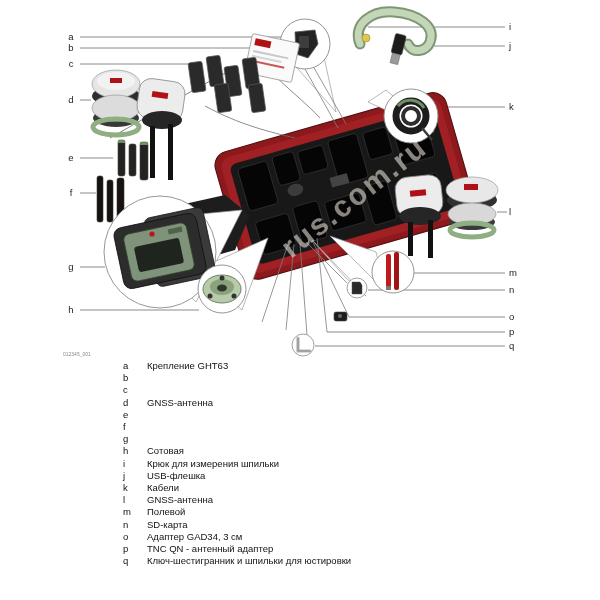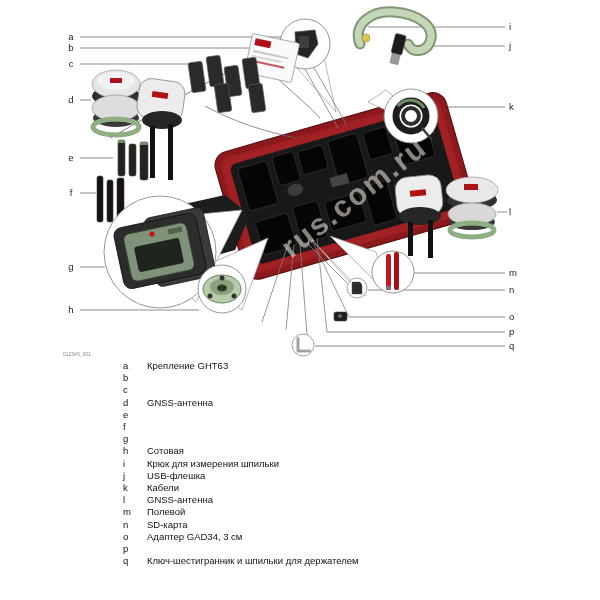--- a/index.html
+++ b/index.html
@@ -298,20 +298,21 @@
       <div class="legend-row">
       <span class="legend-letter">n</span>
       <span class="legend-text">SD-карта</span>
     </div>
       <div class="legend-row">
       <span class="legend-letter">o</span>
       <span class="legend-text">Адаптер GAD34, 3 см</span>
     </div>
       <div class="legend-row">
       <span class="legend-letter">p</span>
+      <span class="legend-text">TNC QN - антенный адаптер</span>
     </div>
       <div class="legend-row">
       <span class="legend-letter">q</span>
-      <span class="legend-text">Ключ-шестигранник и шпильки для держателем</span>
+      <span class="legend-text">Ключ-шестигранник и шпильки для юстировки</span>
     </div>
     </div>
 
 </div>
 
 </body></html>

